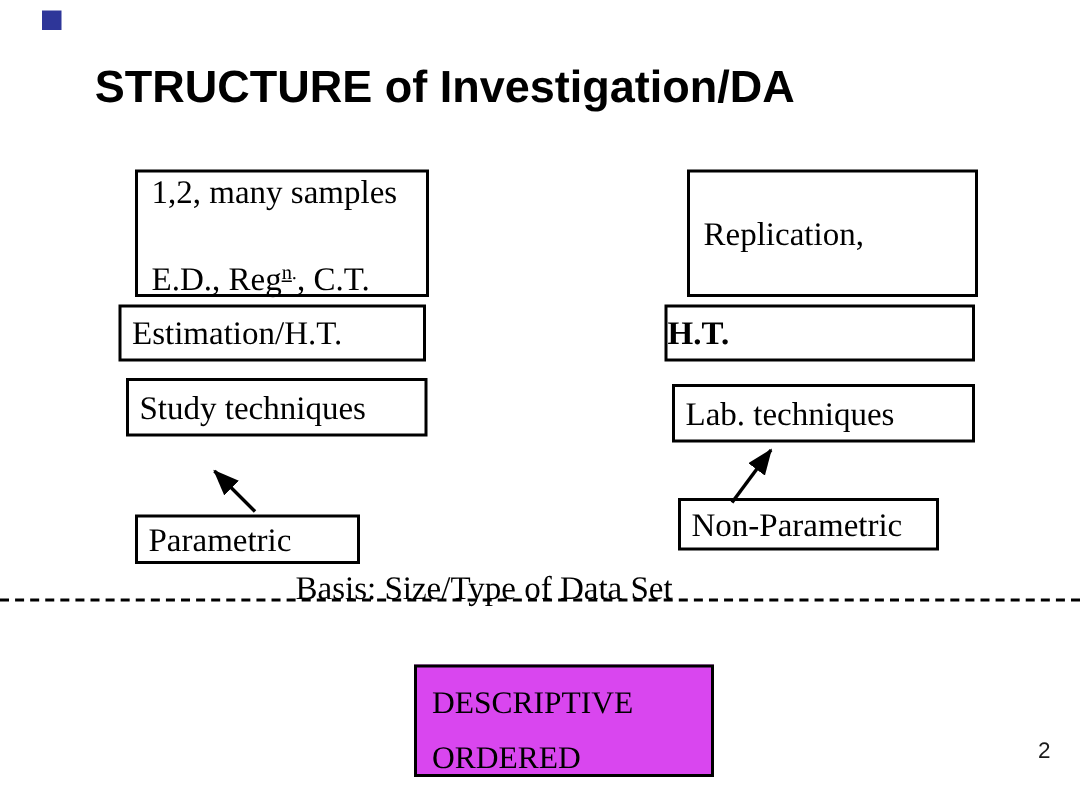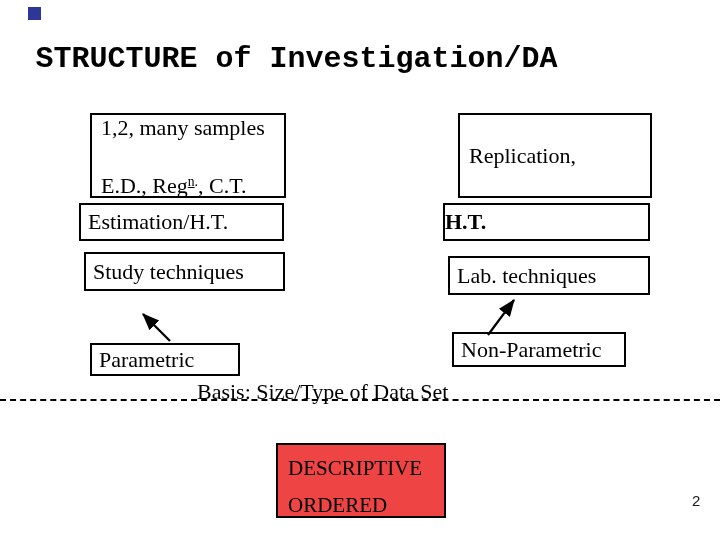--- a/index.html
+++ b/index.html
@@ -9,21 +9,21 @@
     font-family:"Liberation Serif", serif;
     overflow:hidden;
   }
   .bullet-square {
     position:absolute; left:28px; top:7px; width:13px; height:13px;
     background:#2E3699;
   }
   .title {
     position:absolute; left:0; top:42px; width:593px;
     text-align:center;
-    font-family:Liberation Mono, monospace;
+    font-family:Liberation Sans, sans-serif;
     font-weight:bold; font-size:30px; letter-spacing:0px;
     white-space:nowrap;
   }
   .box {
     position:absolute; box-sizing:border-box;
     border:2px solid #000; background:#fff;
     font-size:22px; line-height:26px;gap:32px;
   }
   .box.two-line {
     display:flex; flex-direction:column; justify-content:space-evenly;
@@ -41,22 +41,22 @@
   }
   .dashed-line {
     position:absolute; left:0; top:399px; width:720px; height:0;
     border-top:2px dashed #000;
   }
   .annotation {
     position:absolute; left:197px; top:377px;
     font-size:22px; line-height:30px; white-space:nowrap;
   }
   .bottom-box {
-    position:absolute; left:276px; top:443px; width:170px; height:75px;
-    box-sizing:border-box; border:2px solid #000; background:#ef4444;
+    position:absolute; left:276px; top:443px; width:200px; height:75px;
+    box-sizing:border-box; border:2px solid #000; background:#d946ef;
     padding:5px 0 0 10px;
     font-size:21px; line-height:37px; white-space:nowrap;
   }
   .page-number {
     position:absolute; left:692px; top:492px;
     font-family:"Liberation Sans", sans-serif;
     font-size:15px; color:#1a1a1a;
   }
   
   #box-samples      { left:90px;  top:113px; width:196px; height:85px; }

